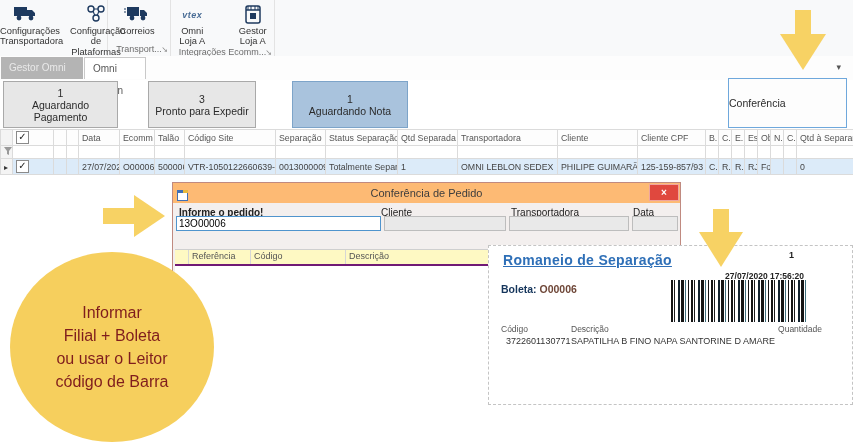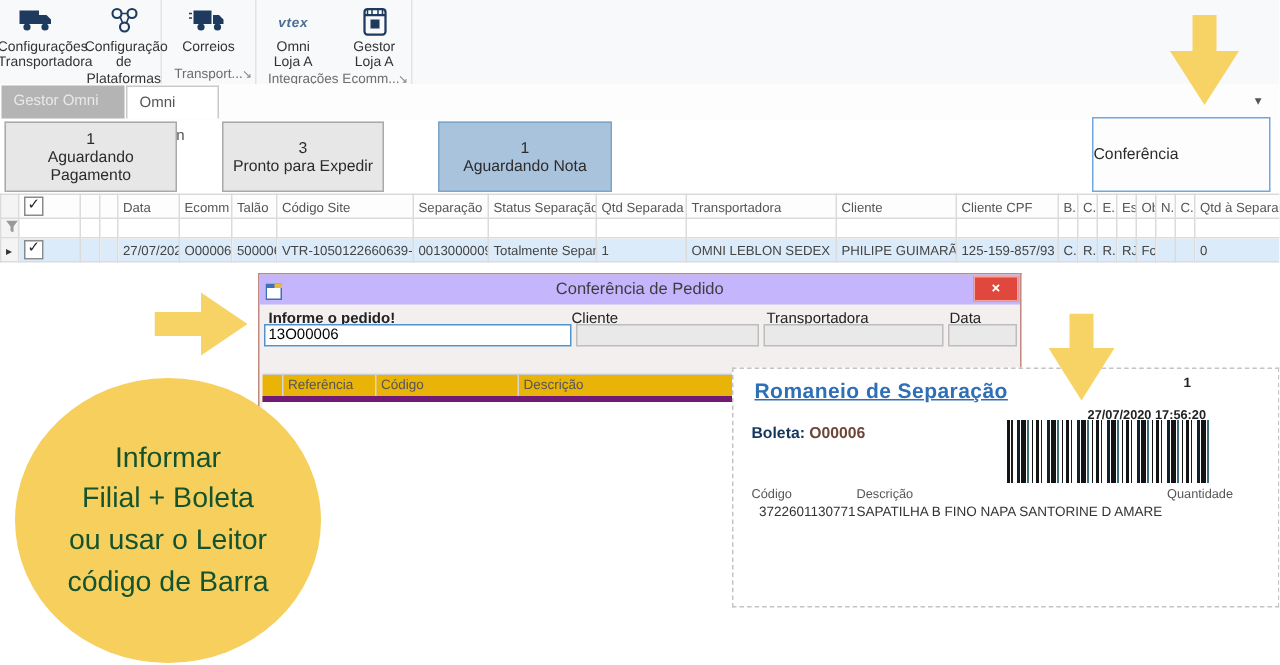--- a/index.html
+++ b/index.html
@@ -7,21 +7,21 @@
        font-family:"Liberation Sans","DejaVu Sans",sans-serif;color:#333;}
   .app{position:relative;width:853px;height:443px;background:#fff;overflow:hidden;}
   .pre{white-space:pre-line;}
 
   
   .ribbon{position:absolute;left:0;top:0;width:853px;height:56px;background:#f8f9fa;
           border-bottom:1px solid #dcdcdc;display:flex;}
   .rgroup{position:relative;height:56px;border-right:1px solid #e3e3e3;display:flex;
           flex-direction:column;justify-content:flex-start;}
   .g1{width:107px;} .g2{width:62px;} .g3{width:103px;}
-  .ritems{display:flex;justify-content:center;gap:6px;flex:1;padding-top:2px;}
+  .ritems{display:flex;gap:18px;flex:1;padding-top:2px;}
   .ritem{width:52px;text-align:center;cursor:pointer;}
   .ricon{display:block;height:22px;margin-top:2px;}
   .rlabel{display:block;font-size:9.3px;line-height:1.12;color:#333;}
   .rfooter{position:relative;height:12px;font-size:9px;color:#6d6d6d;text-align:center;
            line-height:11px;white-space:nowrap;overflow:hidden;}
   .launcher{position:absolute;right:2px;top:0;font-size:8px;color:#888;cursor:pointer;}
   .vtex{font-size:9px;font-weight:bold;color:#4a6d96;font-style:italic;letter-spacing:.5px;
         display:inline-block;padding-top:6px;}
 
   
@@ -56,36 +56,36 @@
   td.ind,th.ind{background:#f4f4f4 !important;text-align:center;padding:0;}
   .num{text-align:right;}
   .ctr{text-align:center;}
   .cb{display:inline-block;width:11px;height:11px;border:1px solid #8a8a8a;background:#fff;
       font-size:10px;line-height:10px;color:#222;text-align:center;vertical-align:middle;}
   .rowmark{font-size:8px;color:#333;}
 
   
   .dialog{position:absolute;left:172px;top:182px;width:509px;height:158px;background:#f3efee;
           border:1px solid #c08a80;border-bottom:none;z-index:5;box-sizing:border-box;}
-  .dtitle{position:relative;height:20px;background:#c4b5fd;color:#3d3d3d;font-size:11px;
+  .dtitle{position:relative;height:20px;background:#fdba74;color:#3d3d3d;font-size:11px;
           text-align:center;line-height:20px;}
   .dticon{position:absolute;left:4px;top:4px;}
   .dclose{position:absolute;right:1px;top:1px;width:30px;height:17px;background:#e0483e;
           color:#fff;font-size:10px;font-weight:bold;text-align:center;line-height:16px;
           border:1px solid #f0a59e;box-sizing:border-box;cursor:pointer;}
   .dlabels{position:absolute;left:0;top:24px;width:100%;font-size:10px;color:#222;}
   .dlab{position:absolute;white-space:nowrap;}
   .dlab.b{font-weight:bold;}
   .dialog input{position:absolute;top:33px;height:15px;font-size:10px;box-sizing:border-box;
           padding:0 2px;font-family:"Liberation Sans",sans-serif;}
   .in-pedido{left:3px;width:205px;border:1px solid #4f94cd;background:#fff;}
   .in-dis{border:1px solid #bdbdbd;background:#e9e9e9;}
   .dtable{position:absolute;left:2px;top:66px;width:505px;bottom:0;background:#fff;
           border-top:1px solid #cfcfcf;}
-  .dthead{display:flex;height:14px;font-size:9px;color:#555;border-bottom:4px solid #701a75;background:#eab308;}
+  .dthead{display:flex;height:14px;font-size:9px;color:#555;border-bottom:2px solid #701a75;background:#fef9c3;}
   .dth{border-right:1px solid #d6d6d6;padding:1px 3px;box-sizing:border-box;overflow:hidden;}
 
   
   .doc{position:absolute;left:488px;top:245px;width:365px;height:160px;background:#fff;
        border:1px dashed #c4c4c4;z-index:6;box-sizing:border-box;font-size:10.5px;}
   .doc-title{position:absolute;left:14px;top:6px;font-size:14px;font-weight:bold;color:#2e6fb7;
        text-decoration:underline;letter-spacing:.3px;}
   .doc-page{position:absolute;right:58px;top:4px;font-size:9px;font-weight:bold;color:#222;}
   .doc-dt{position:absolute;right:48px;top:25px;font-size:8.5px;font-weight:bold;color:#222;}
   .doc-fields{position:absolute;left:12px;top:36px;line-height:14px;}
@@ -97,21 +97,21 @@
          #3e6f7d 14px 15px,#fff 15px 17px,#141414 17px 18px,#fff 18px 20px);}
   .doc-cols{position:absolute;left:0;top:78px;width:100%;font-size:8.5px;color:#555;}
   .doc-item{position:absolute;left:0;top:90px;width:100%;font-size:9px;color:#333;}
   .dc1{position:absolute;left:12px;} .dc2{position:absolute;left:82px;}
   .dc3{position:absolute;right:30px;}
   .di1{position:absolute;left:17px;} .di2{position:absolute;left:82px;white-space:nowrap;}
 
   
   .circle{position:absolute;left:10px;top:252px;width:204px;height:190px;border-radius:50%;
        background:#f6cf5d;z-index:7;display:flex;align-items:center;justify-content:center;
-       text-align:center;font-size:19px;line-height:1.45;color:#14532d;}
+       text-align:center;font-size:16px;line-height:1.45;color:#7f1d1d;}
   .arrow{position:absolute;z-index:8;}
   .a1{left:780px;top:10px;} .a2{left:103px;top:195px;} .a3{left:699px;top:209px;}
 </style>
 </head>
 <body>
 
 <div class="app">
 
   <div class="ribbon">
     <div class="rgroup g1">

